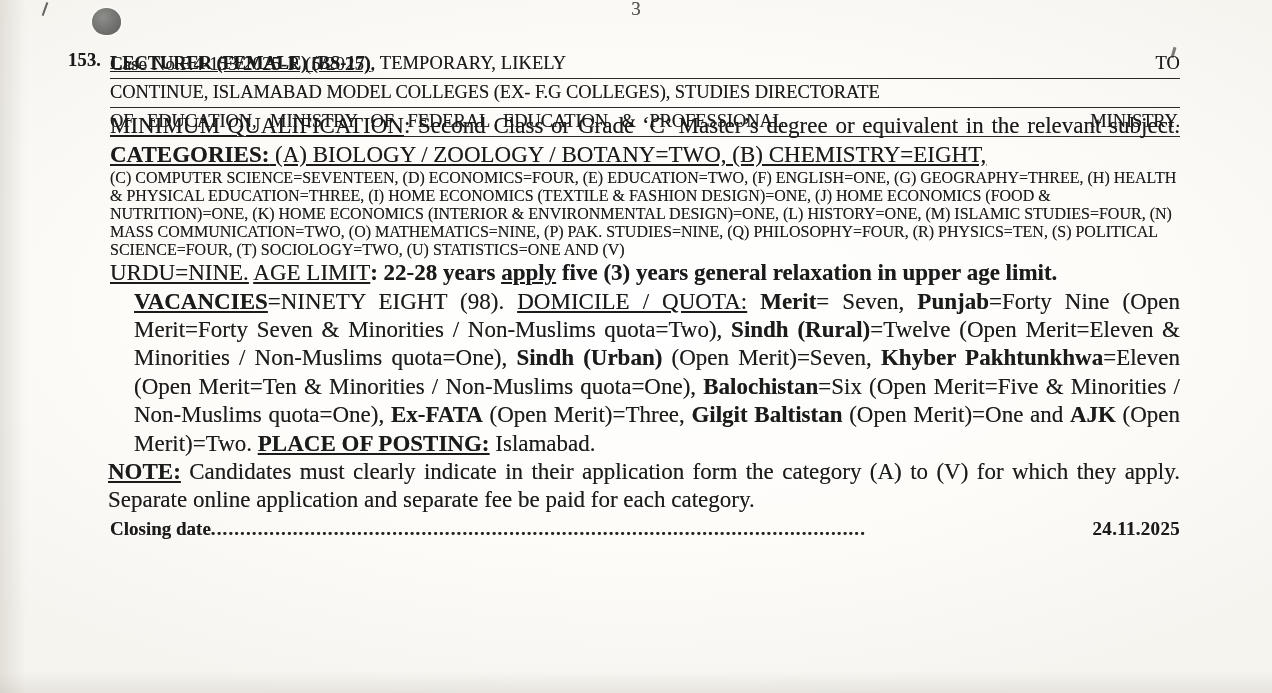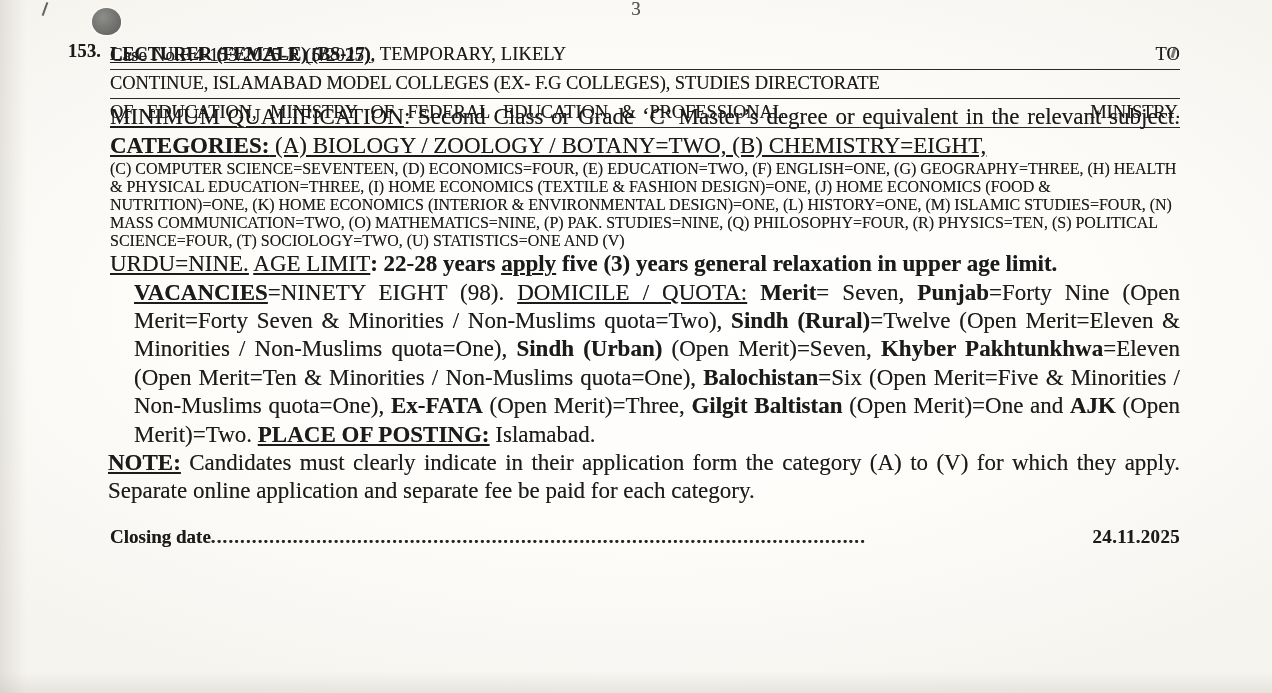--- a/index.html
+++ b/index.html
@@ -70,21 +70,21 @@
     width: 1272px;
     text-align: center;
     font-size: 19px;
     color: #575754;
     font-family: "Liberation Serif", serif;
   }
 
   #advert-entry {
     position: absolute;
     left: 68px;
-    top: 41px;
+    top: 50px;
     width: 1112px;
   }
 
   .entry-head {
     display: flex;
     align-items: flex-start;
   }
   #entry-number {
     font-weight: bold;
     font-size: 18.5px;
@@ -132,21 +132,21 @@
     text-justify: inter-word;
   }
 
   #note-para { margin-top: 0px; }
 
   #closing-line {
     display: flex;
     align-items: baseline;
     font-size: 19px;
     font-weight: bold;
-    margin-top: 20px;
+    margin-top: 3px;
     white-space: nowrap;
   }
   #closing-label { flex: 0 0 auto; }
   #closing-dots {
     flex: 1 1 auto;
     overflow: hidden;
     letter-spacing: 1.1px;
     font-weight: bold;
     margin: 0 4px 0 0;
     color: #24241f;

